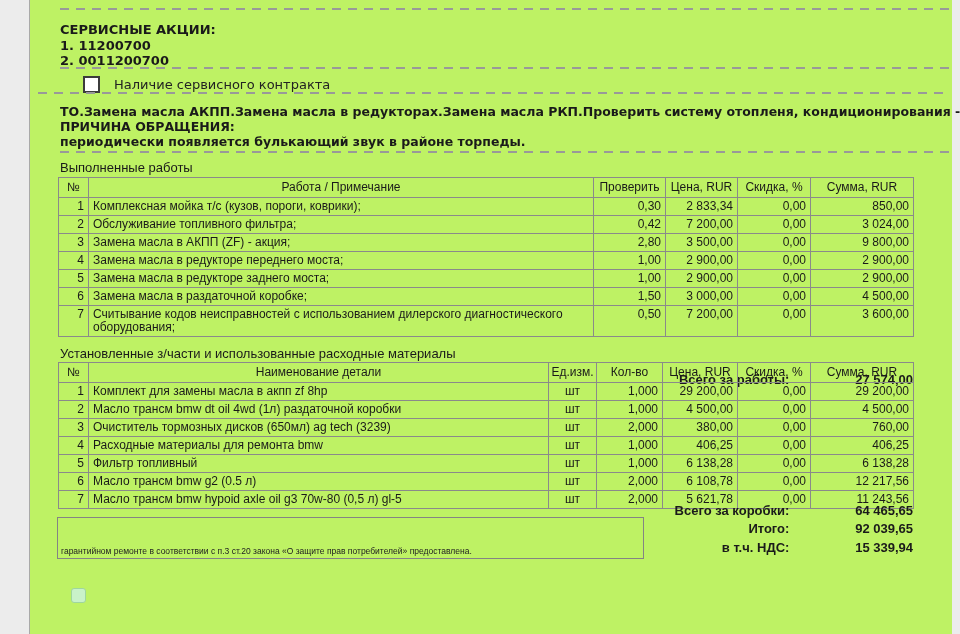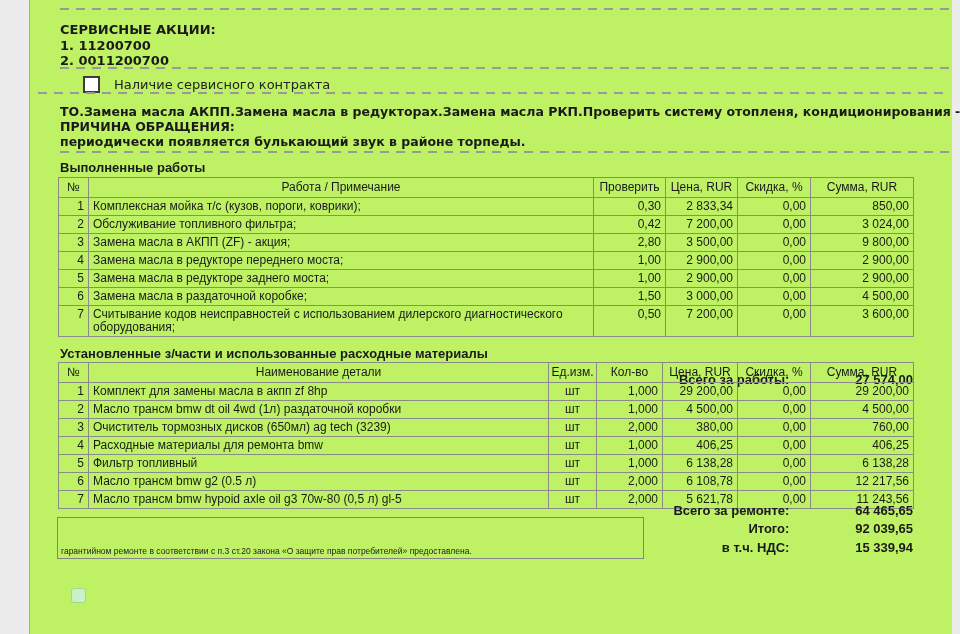--- a/index.html
+++ b/index.html
@@ -19,21 +19,21 @@
   .svc-line{white-space:nowrap;}
 
   .contract-box{position:absolute;left:53px;top:76px;width:13px;height:13px;
                 border:2px solid #3c3c3c;background:#fff;}
   .contract-label{position:absolute;left:84px;top:77px;font-size:13px;
                   font-family:"DejaVu Sans",sans-serif;color:#222;white-space:nowrap;}
 
   .reason-block{position:absolute;left:30px;top:104px;font-size:12.5px;line-height:15px;}
   .reason-block div{white-space:nowrap;}
 
-  .section-title{position:absolute;left:30px;font-size:13px;font-weight:bold;white-space:nowrap;}
+  .section-title{position:absolute;left:30px;font-size:13px;font-weight:normal;white-space:nowrap;}
 
   table.doc{position:absolute;left:28px;border-collapse:collapse;table-layout:fixed;
             width:855px;font-size:12px;}
   table.doc th,table.doc td{border:1px solid #8a8a8a;line-height:13px;padding:2px 4px;
             overflow:hidden;vertical-align:top;}
   table.doc{border:1px solid #666;}
   table.doc th{font-weight:normal;text-align:center;padding:3px 2px;}
   td.al-l{text-align:left;}
   td.al-r{text-align:right;}
   td.al-c{text-align:center;}
@@ -250,21 +250,21 @@
           <td class="al-c">шт</td>
           <td class="al-r">2,000</td>
           <td class="al-r">5 621,78</td>
           <td class="al-r">0,00</td>
           <td class="al-r">11 243,56</td>
         </tr>
       </tbody>
     </table>
 
   <div class="total-line" style="top:503px;">
-    <span>Всего за ремонте:</span>
+    <span>Всего за коробки:</span>
     <span class="tval">64 465,65</span>
   </div>
 
   <div class="fine-box">
     <div class="fine-text">гарантийном ремонте в соответствии с п.3 ст.20 закона «О защите прав потребителей» предоставлена.</div>
   </div>
 
   <div class="total-line" style="top:521px;">
     <span>Итого:</span>
     <span class="tval">92 039,65</span>

